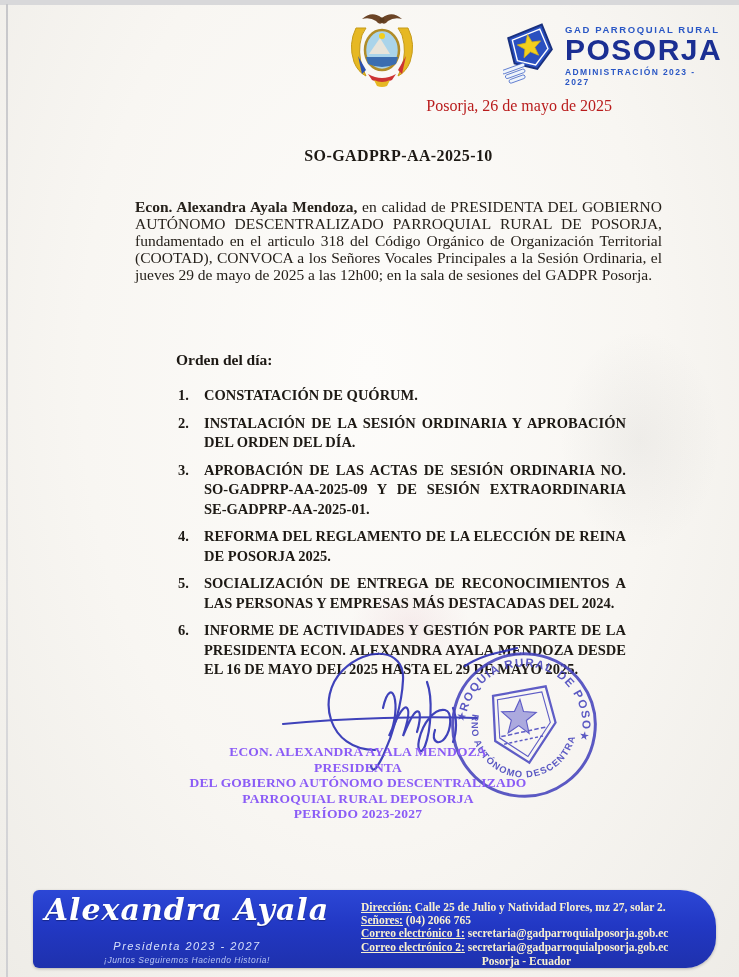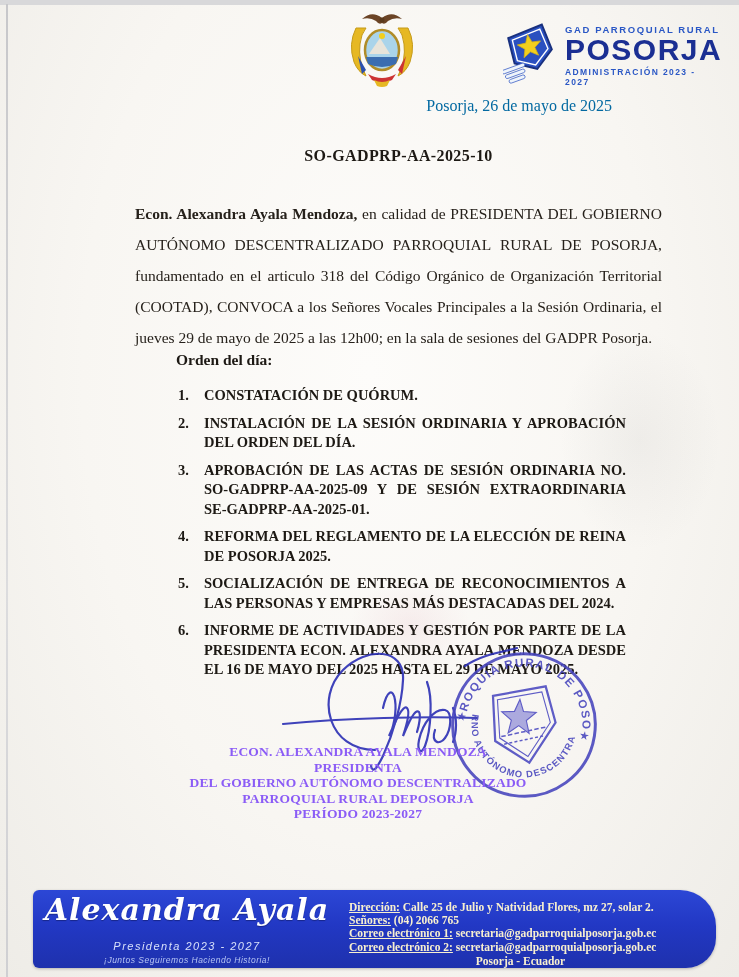--- a/index.html
+++ b/index.html
@@ -15,47 +15,47 @@
 
   .abs{position:absolute;}
   
   .coat{left:338px;top:10px;width:88px;height:82px;}
   .brand{left:503px;top:16px;display:flex;align-items:center;gap:6px;width:218px;}
   .brand .shield{width:56px;height:66px;flex:0 0 auto;}
   .brand .btxt{font-family:"Liberation Sans",sans-serif;padding-top:8px;}
   .brand .b1{font-size:9.5px;font-weight:bold;letter-spacing:1.6px;color:#2a57c5;}
   .brand .b2{font-size:30px;font-weight:bold;letter-spacing:1.5px;color:#1b2f93;line-height:30px;}
   .brand .b3{font-size:8.5px;font-weight:bold;letter-spacing:1.4px;color:#2a57c5;margin-top:2px;}
-  .date{top:97px;left:0;width:612px;text-align:right;font-size:16px;color:#0369a1;}
+  .date{top:97px;left:0;width:612px;text-align:right;font-size:16px;color:#b91c1c;}
 
   
   .title{top:146px;left:135px;width:527px;text-align:center;font-weight:bold;
     font-size:16px;line-height:19px;color:#1d1914;letter-spacing:.4px;}
   .bodypar{top:198px;left:135px;width:527px;text-align:justify;font-size:15.5px;
-    line-height:31px;color:#26211b;}
+    line-height:17px;color:#26211b;}
 
   
   .agenda-h{top:351px;left:176px;font-weight:bold;font-size:15.5px;color:#1d1914;}
   .agenda{top:386px;left:178px;width:448px;margin:0;padding:0;list-style:none;}
   .agenda li{position:relative;padding-left:26px;text-align:justify;font-weight:bold;
     font-size:14.5px;line-height:19.5px;color:#1d1914;margin-bottom:8px;}
   .agenda .num{position:absolute;left:0;top:0;}
 
   
   .sig-svg{left:255px;top:638px;width:280px;height:150px;}
   .sig-block{top:744px;left:188px;width:340px;text-align:center;font-weight:bold;
     font-size:13.5px;line-height:15.5px;color:#8b5cf6;letter-spacing:.2px;}
   .stamp{left:449px;top:650px;width:150px;height:150px;transform:rotate(9deg);opacity:.88;}
   .stamp text{font-family:"Liberation Sans",sans-serif;font-weight:bold;fill:#4644bd;}
 
   
   .banner{left:33px;top:890px;width:683px;height:78px;display:flex;
     background:linear-gradient(180deg,#2c47d6 0%,#2238c4 45%,#1e31ad 100%);
     border-radius:6px 36px 30px 6px;box-shadow:0 1px 3px rgba(0,0,0,.25);
-    font-family:"Liberation Sans",sans-serif;}
+    font-family:"Liberation Sans",sans-serif;gap:12px;}
   .b-left{width:308px;display:flex;flex-direction:column;align-items:center;justify-content:center;padding-top:2px;}
   .script{font-family:"DejaVu Serif",serif;font-style:italic;font-weight:bold;
     font-size:30px;color:#ffffff;line-height:30px;letter-spacing:1px;text-shadow:0 1px 1px rgba(0,0,30,.35);}
   .role{font-size:11px;font-style:italic;color:#d7e0fa;letter-spacing:1.5px;margin-top:15px;}
   .tagline{font-size:8.5px;font-style:italic;color:#b6c4f4;margin-top:3px;letter-spacing:.5px;}
   .b-right{flex:1;padding:11px 24px 12px 8px;font-family:"Liberation Serif",serif;
     font-weight:bold;font-size:11.5px;line-height:13.2px;color:#f8f0cf;}
   .cl .lbl{text-decoration:underline;}
   .loc{text-align:center;margin-top:1px;}
 </style>

